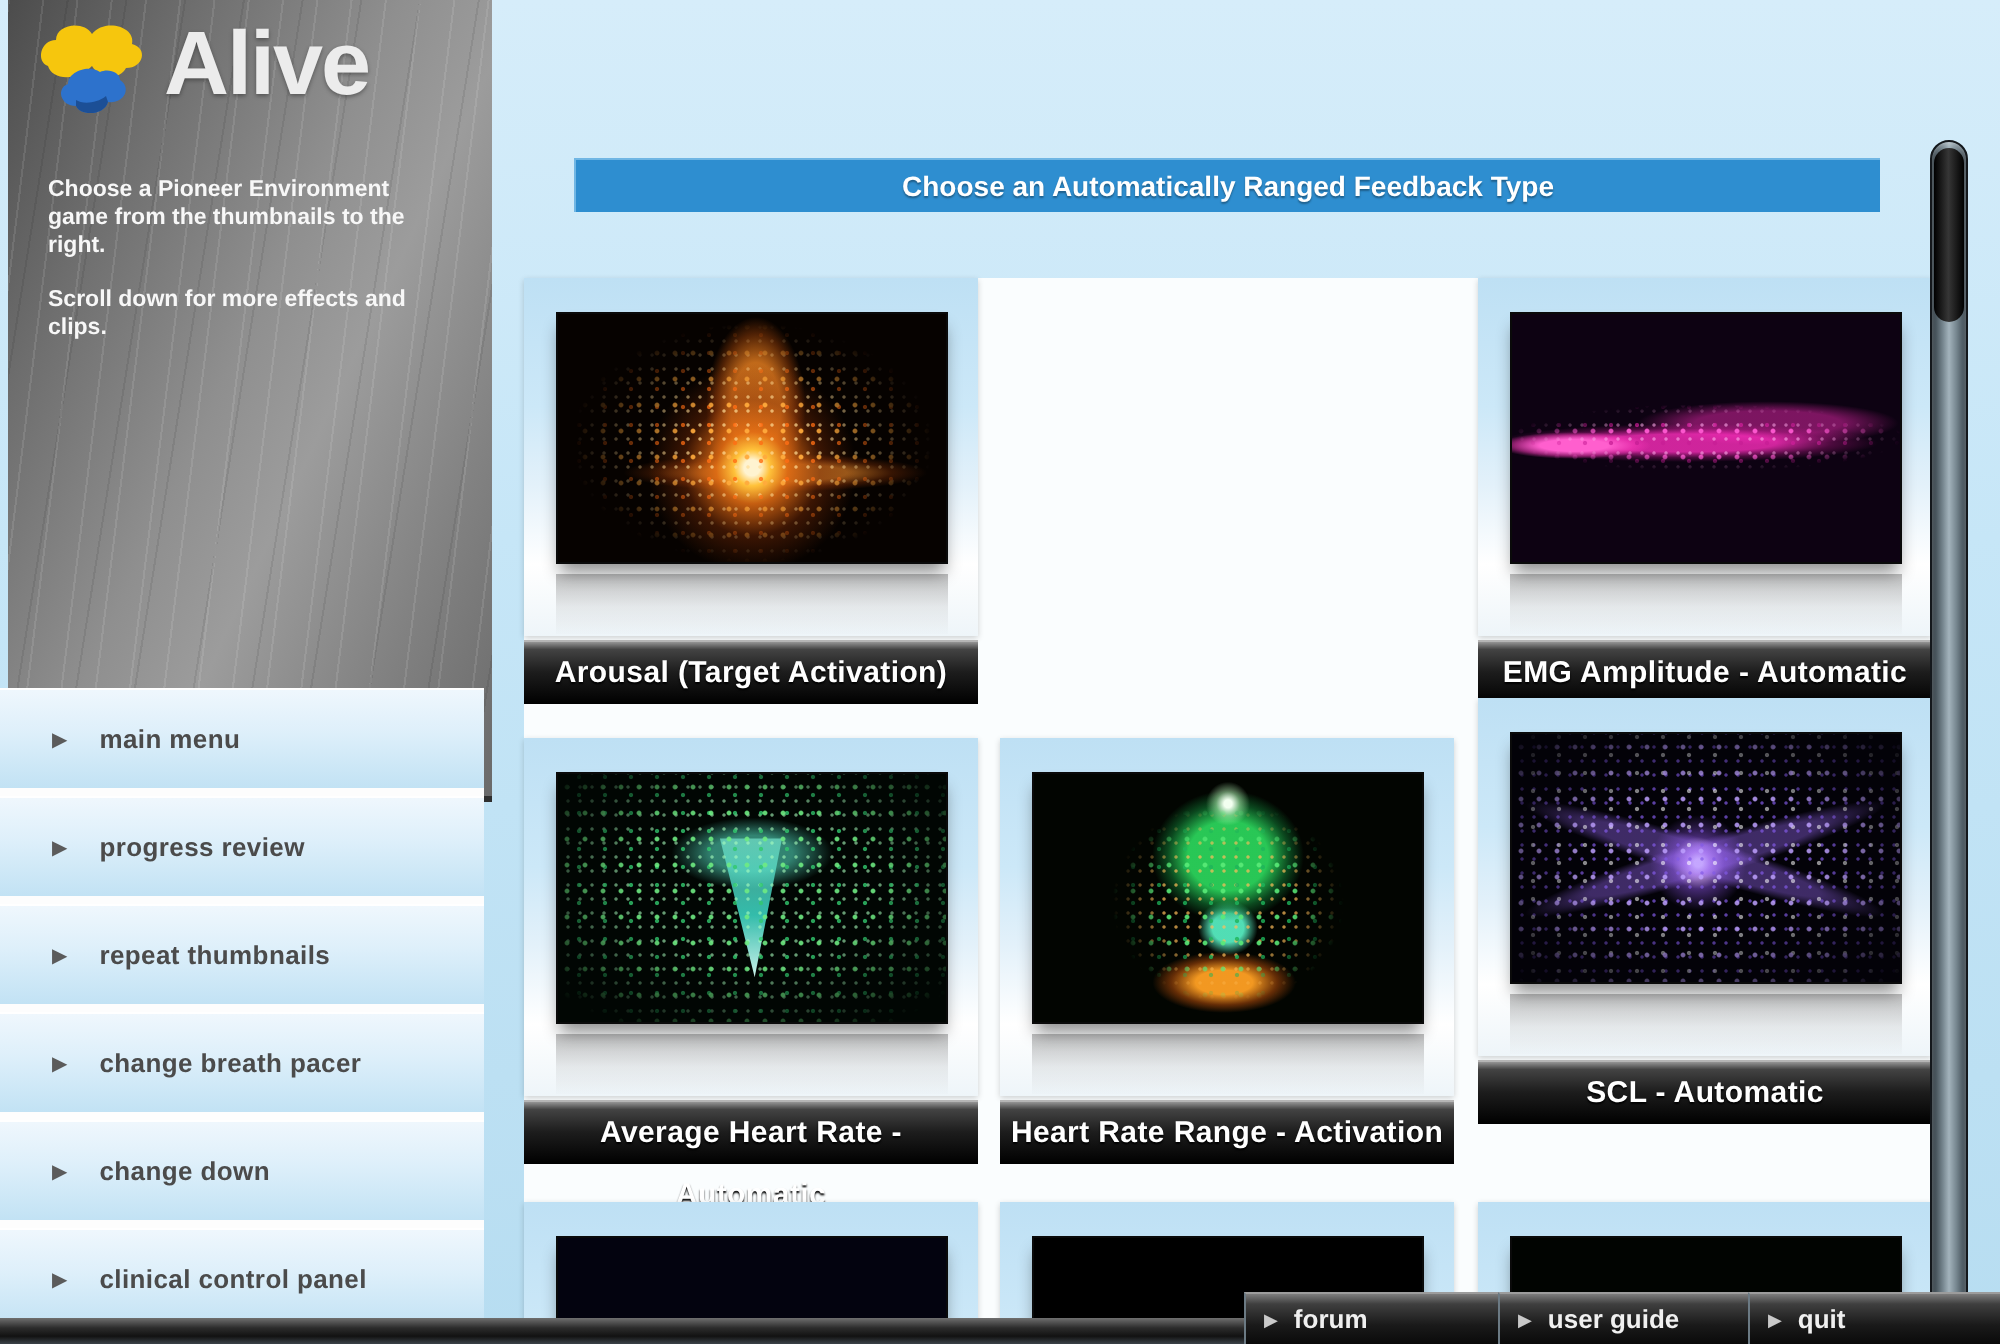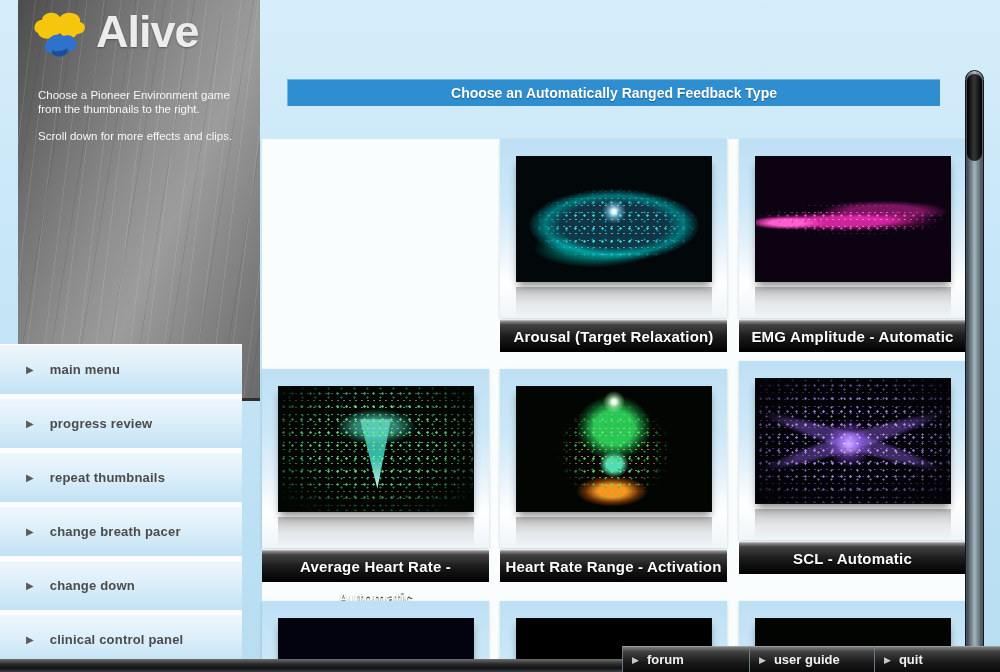--- a/index.html
+++ b/index.html
@@ -5,37 +5,37 @@
   * { margin:0; padding:0; box-sizing:border-box; }
   html,body { background:#9db6c4; }
   #app {
     position:relative; width:1000px; height:672px; overflow:hidden;
     font-family:"Liberation Sans", sans-serif;
     background:linear-gradient(180deg,#d6edfa 0%,#c6e6f7 40%,#b7ddf1 100%);
   }
 
   
   .side-top {
-    position:absolute; left:18px; top:0; width:242px; height:401px;
+    position:absolute; left:4px; top:0; width:242px; height:401px;
     background:linear-gradient(115deg,#4c4c4c 0%,#6e6e6e 22%,#8f8f8f 46%,#9c9c9c 60%,#828282 80%,#6a6a6a 100%);
     border-bottom:3px solid #2f2f2f;
   }
   .side-top::before {
     content:""; position:absolute; inset:0;
     background:repeating-linear-gradient(97deg, rgba(255,255,255,0.10) 0 1px, transparent 1px 17px),
                repeating-linear-gradient(99deg, rgba(0,0,0,0.08) 0 1px, transparent 1px 29px);
   }
   .logo { position:absolute; left:12px; top:6px; display:flex; align-items:center; }
   .logo-ic { width:64px; height:52px; }
   .logo-text {
     font-size:45px; font-weight:bold; letter-spacing:-1px; color:#ececec;
     text-shadow:0 1px 2px rgba(0,0,0,0.35); margin-left:2px; line-height:52px;
   }
   .instr { position:absolute; left:20px; top:88px; width:198px; color:#f7f7f7;
-    font-size:11.5px; font-weight:normal; line-height:1.22; }
+    font-size:11.5px; font-weight:bold; line-height:1.22; }
   .instr p { margin-bottom:13px; }
 
   
   .menu { position:absolute; left:0; top:344px; width:242px; height:328px; background:#fdfdfd; }
   .mbtn {
     height:50px; margin-bottom:4px; display:flex; align-items:center; padding-left:26px;
     background:linear-gradient(180deg,#eff7fd 0%,#ddeffa 45%,#c2e2f4 100%);
     border-top:1px solid #ffffff; cursor:pointer;
   }
   .mbtn .arr { color:#5b5b5b; font-size:10px; margin-right:16px; }
@@ -225,28 +225,28 @@
       <span class="mlabel">clinical control panel</span>
     </div>
   </div>
 
   <div class="banner">
     <div class="btitle">Choose an Automatically Ranged Feedback Type</div>
   </div>
 
   <div class="grid-bg"></div>
 
-  <div class="tile" style="left:500px; top:139px;">
-    <div class="tcard">
-      <div class="art art-relaxation">
-        <div class="dots"></div>
-      </div>
-      <div class="refl"></div>
-    </div>
-    <div class="tlabel">Arousal (Target Relaxation)</div>
+  <div class="tile" style="left:262px; top:139px;">
+    <div class="tcard">
+      <div class="art art-activation">
+        <div class="dots"></div>
+      </div>
+      <div class="refl"></div>
+    </div>
+    <div class="tlabel">Arousal (Target Activation)</div>
   </div>
   <div class="tile" style="left:262px; top:369px;">
     <div class="tcard">
       <div class="art art-avghr">
         <div class="fx cone"></div>
         <div class="dots"></div>
       </div>
       <div class="refl"></div>
     </div>
     <div class="tlabel">Average Heart Rate - Automatic</div>
@@ -263,21 +263,21 @@
   </div>
   <div class="tile" style="left:500px; top:369px;">
     <div class="tcard">
       <div class="art art-hrrange">
         <div class="dots"></div>
       </div>
       <div class="refl"></div>
     </div>
     <div class="tlabel">Heart Rate Range - Activation</div>
   </div>
-  <div class="tile" style="left:739px; top:361px;">
+  <div class="tile" style="left:739px; top:349px;">
     <div class="tcard">
       <div class="art art-scl">
         <div class="fx ray1"></div>
         <div class="fx ray2"></div>
         <div class="dots"></div>
       </div>
       <div class="refl"></div>
     </div>
     <div class="tlabel">SCL - Automatic</div>
   </div>

